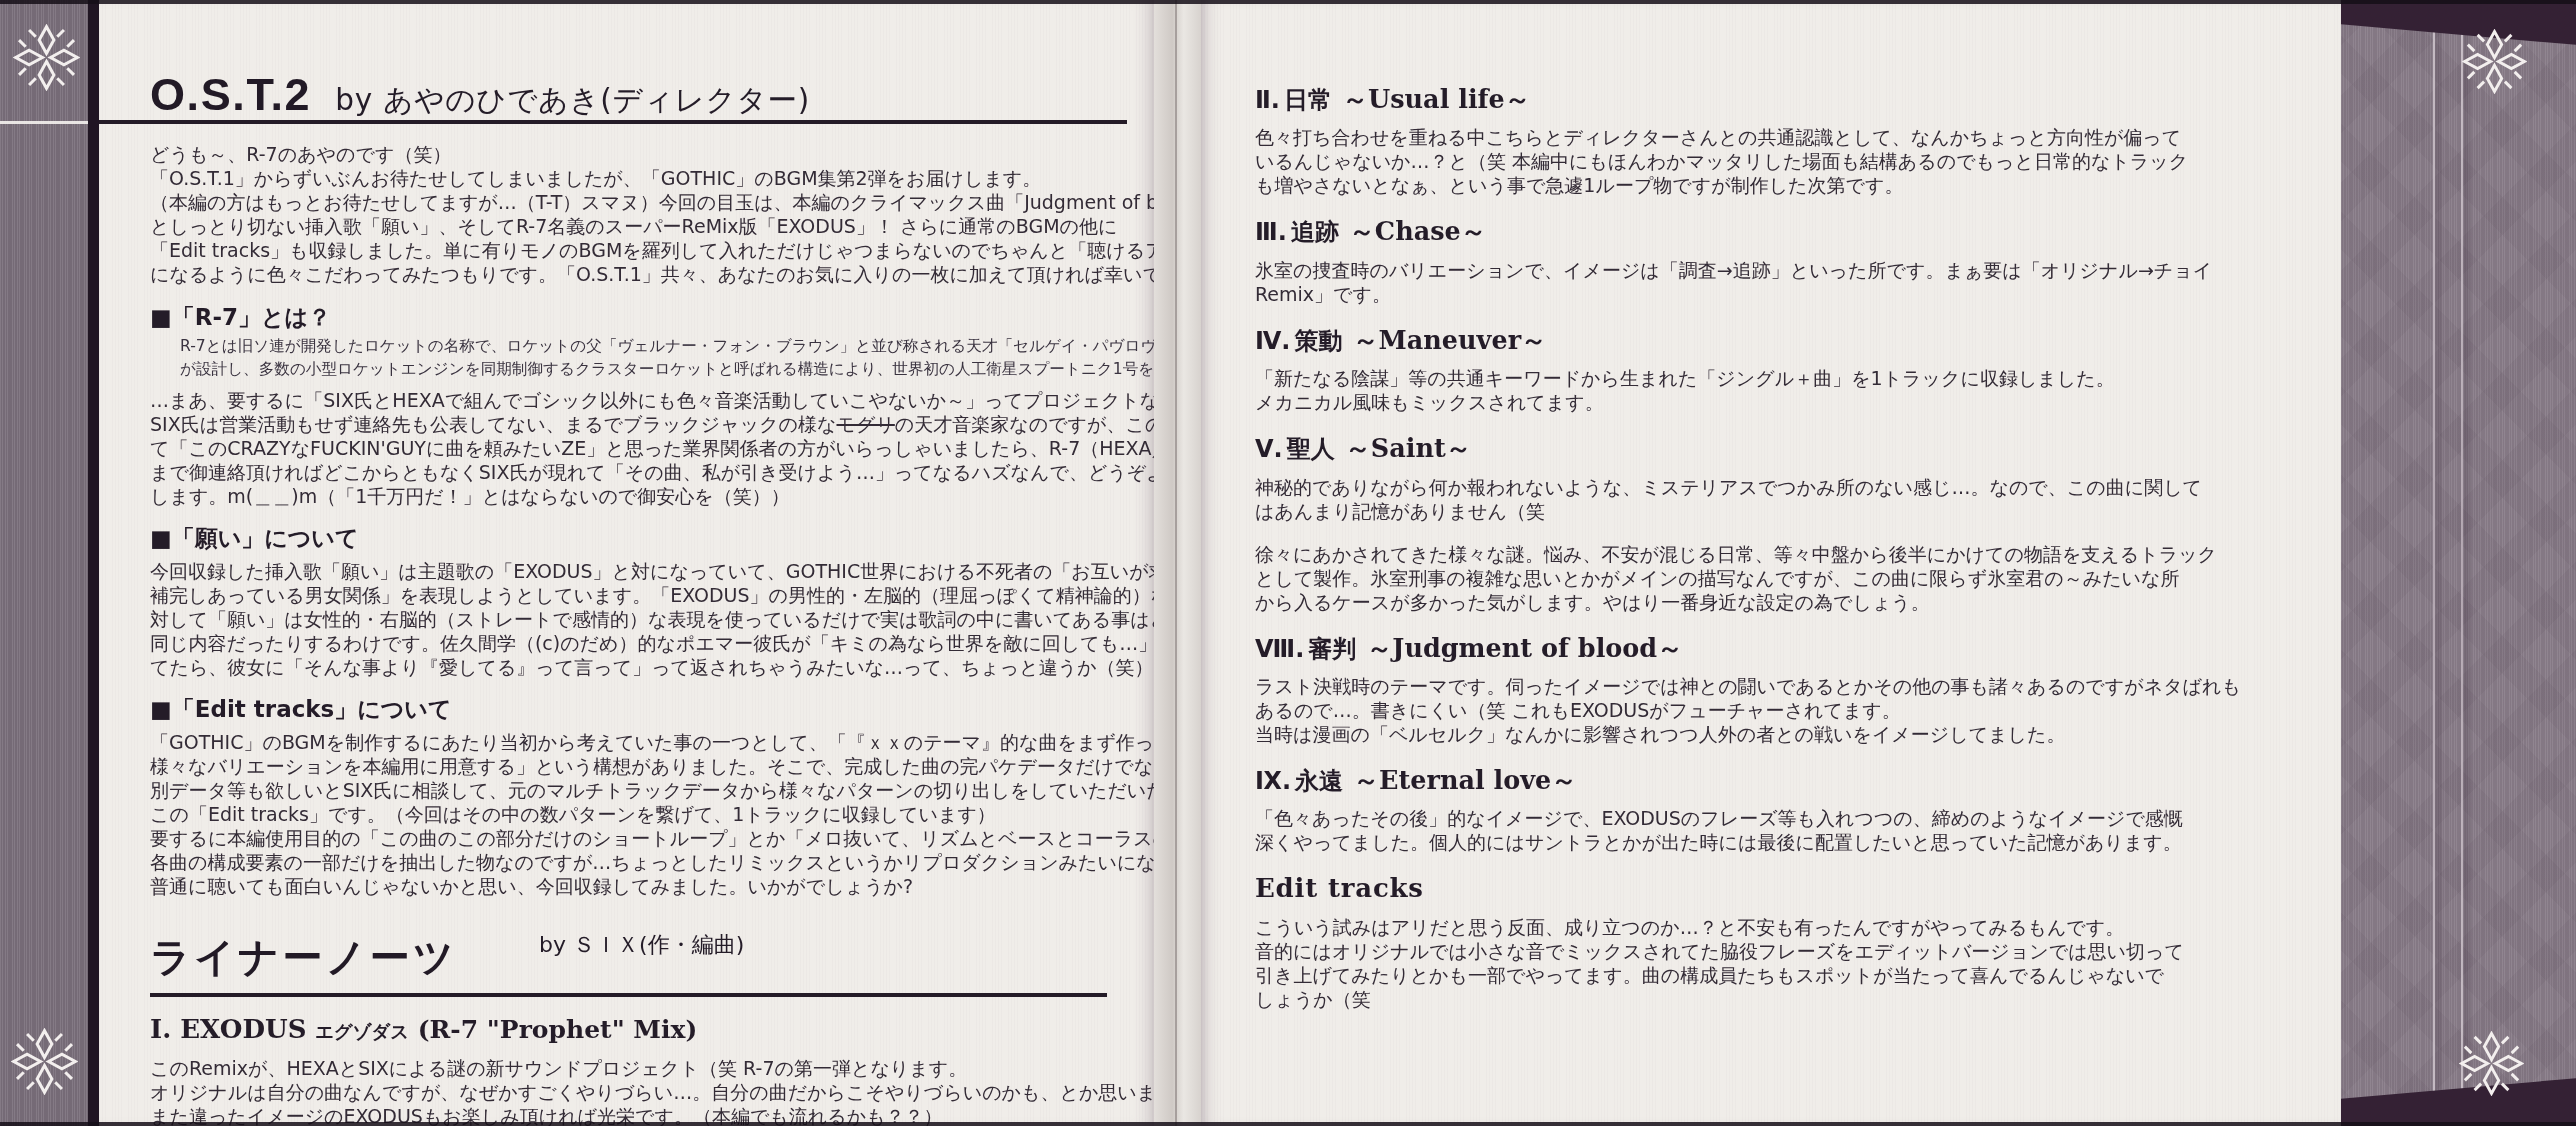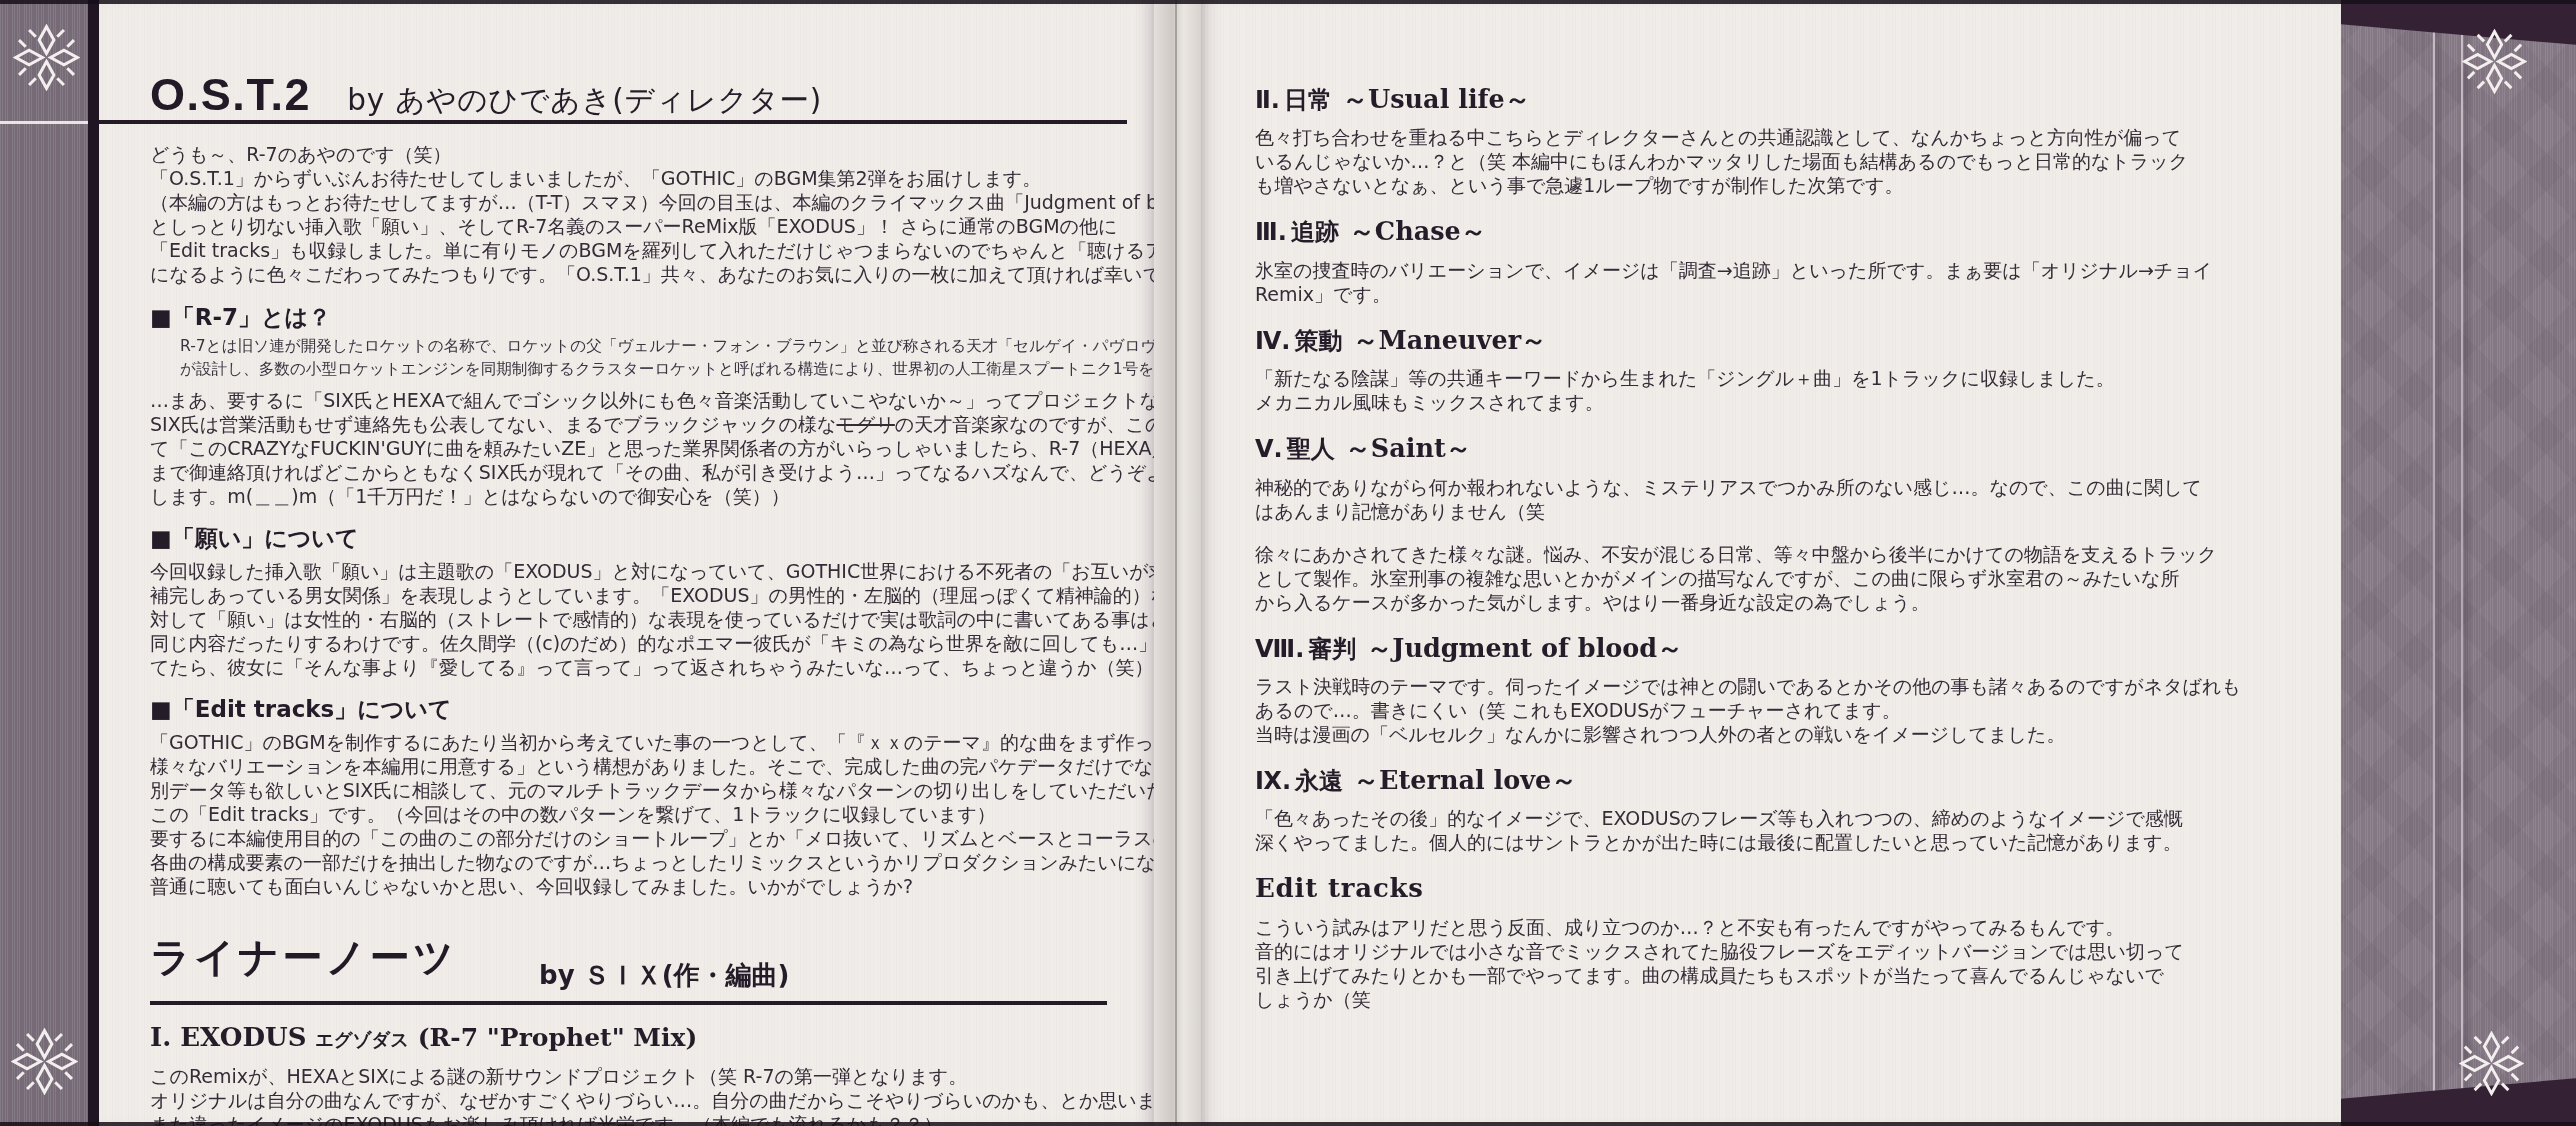--- a/index.html
+++ b/index.html
@@ -43,35 +43,35 @@
   .wedge-bottom{right:-16px;bottom:-34px;width:367px;height:67px;transform:rotate(-5deg);}
 
   
   .snow{position:absolute;z-index:6;}
   .snow svg{display:block}
 
   
   .content-left{position:relative;padding:69px 45px 0 51px;}
   .content-right{position:relative;padding:65px 64px 0 54px;}
 
-  .title-row{display:flex;align-items:baseline;gap:36px;}
+  .title-row{display:flex;align-items:baseline;gap:24px;}
   .ost-title{font-size:45px;font-weight:bold;color:#221a26;letter-spacing:1.6px;font-family:"Liberation Sans",sans-serif;}
   .by-big{font-size:29.5px;font-weight:normal;color:#241c28;letter-spacing:0.8px;}
   .title-rule{position:absolute;left:0;top:120px;width:1028px;height:4px;background:#241b27;}
 
   .para{font-size:19px;line-height:24px;white-space:pre;color:#332b36;}
   .intro{margin-top:21px;}
 
   .sec-head{margin-top:17.6px;font-size:23px;font-weight:bold;color:#241c28;line-height:27px;}
   .sec-note{margin-top:4.8px;margin-left:30px;font-size:15.6px;line-height:23px;white-space:pre;color:#3a3340;}
   .sec-body{margin-top:6.4px;}
 
   .liner-row{display:flex;align-items:flex-start;gap:82px;margin-top:32px;}
   .liner-title{font-size:40px;font-weight:bold;color:#221a26;letter-spacing:3.2px;}
-  .liner-by{font-size:26px;font-weight:bold;color:#241c28;margin-top:28px;}
+  .liner-by{font-size:22px;font-weight:normal;color:#241c28;}
   .liner-rule{height:4px;background:#241b27;margin:8px 0 16px 0;width:957px;}
 
   .track-head{margin-top:12.8px;line-height:32px;}
   .track-head .tnum{font-family:"DejaVu Serif",serif;font-weight:bold;font-size:26px;color:#241c28;}
   .track-head .tkana{font-size:18.3px;font-weight:bold;margin:0 4.8px;color:#241c28;}
   .track-head .tmix{font-family:"DejaVu Serif",serif;font-weight:bold;font-size:25px;color:#241c28;}
 
   .rsec{margin-top:19px;}
   .rsec-head{line-height:30px;margin-bottom:6.4px;}
   .rsec-head .hnum,.rsec-head .hjp{font-size:24px;font-weight:bold;color:#241c28;}

